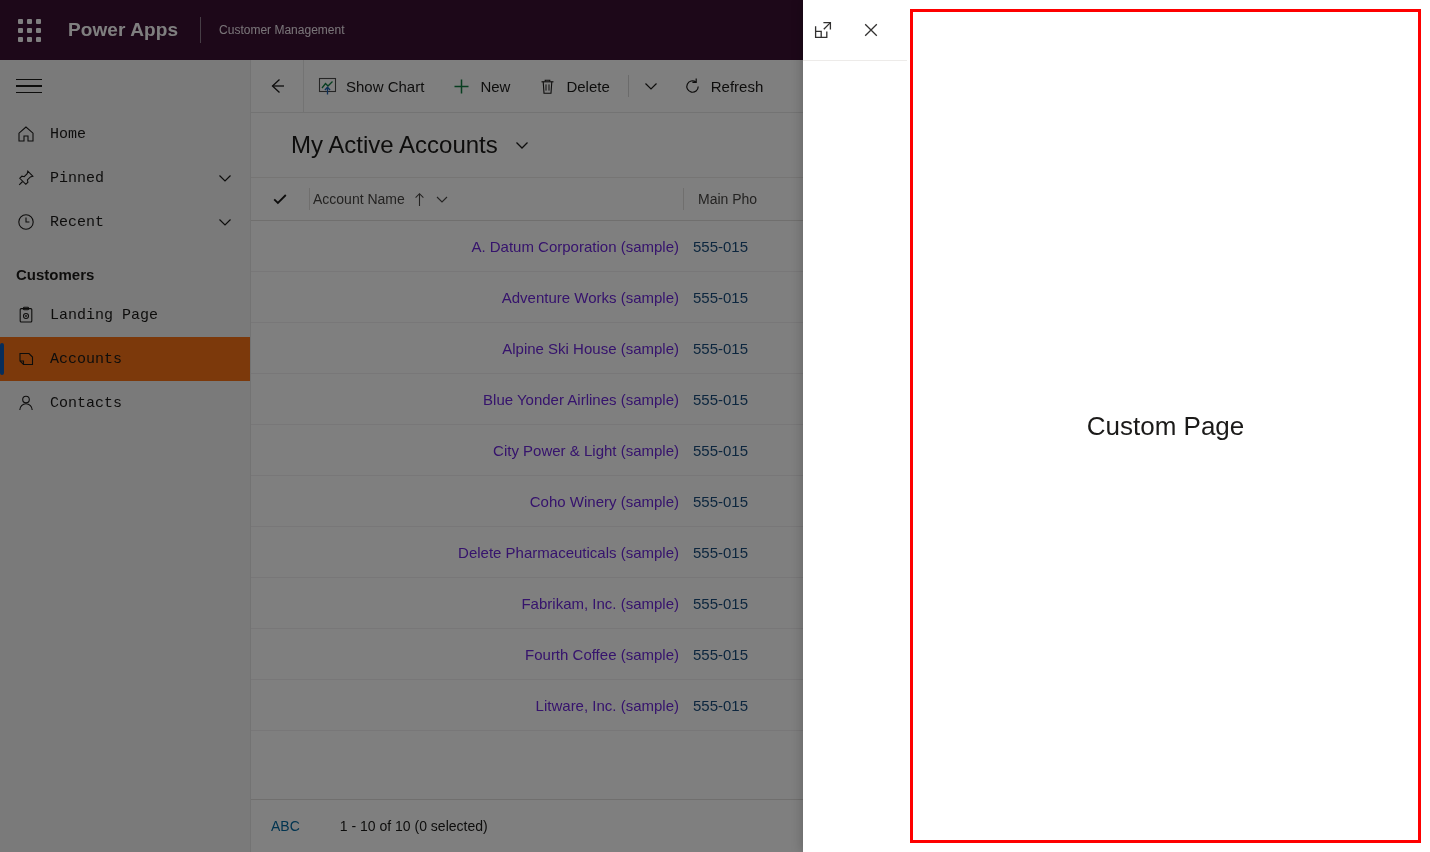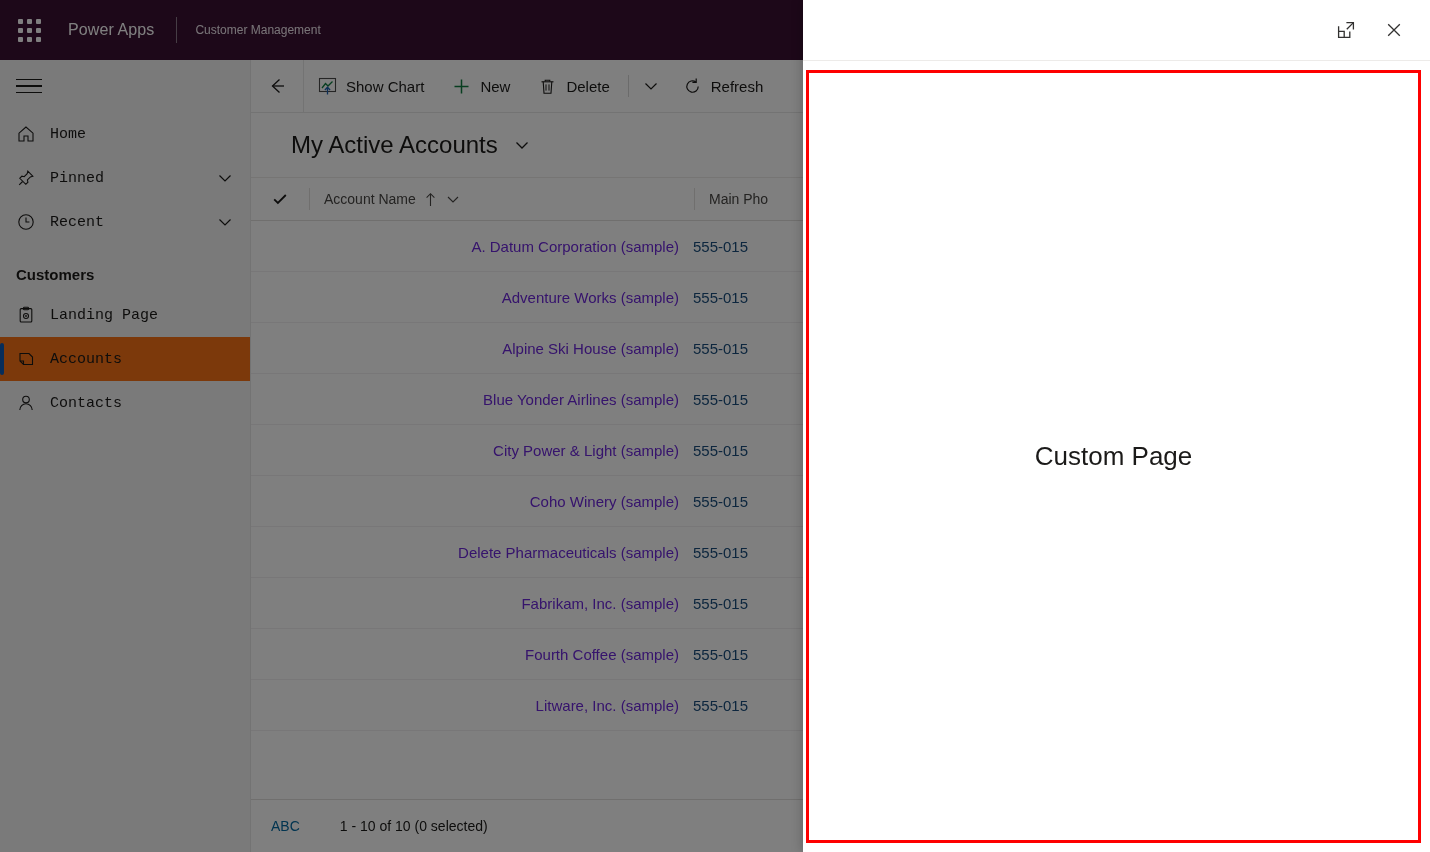--- a/index.html
+++ b/index.html
@@ -19,21 +19,21 @@
     color:#ffffff;
   }
   .waffle{
     width:58px;height:60px;display:flex;align-items:center;justify-content:center;
   }
   .waffle-grid{
     display:grid;grid-template-columns:repeat(3,5px);grid-template-rows:repeat(3,5px);
     gap:4px;
   }
   .waffle-grid i{display:block;width:5px;height:5px;border-radius:1px;background:#ffffff;}
-  .app-title{font-size:16px;font-weight:normal;letter-spacing:.1px;padding-left:10px;}
+  .app-title{font-size:19px;font-weight:bold;letter-spacing:.1px;padding-left:10px;}
   .header-sep{width:1px;height:26px;background:#8d7a8b;margin:0 18px 0 22px;}
   .app-subtitle{font-size:12px;font-weight:400;color:#f1e8ef;}
 
   .app-body{position:absolute;top:60px;left:0;right:0;bottom:0;display:flex;}
 
   
   .sidebar{
     width:250px;flex:0 0 250px;background:#f5f5f5;border-right:1px solid #e6e6e6;
     display:flex;flex-direction:column;
   }
@@ -82,21 +82,21 @@
   }
   .view-title{font-size:24px;color:#1b1a19;font-weight:400;}
   .view-caret{margin-left:14px;display:flex;align-items:center;cursor:pointer;}
 
   .grid-head{
     height:42px;display:flex;align-items:center;border-bottom:1px solid #e1dfdd;
     border-top:1px solid #edebe9;font-size:14px;color:#484644;
   }
   .col-check{width:58px;flex:0 0 58px;display:flex;align-items:center;justify-content:center;cursor:pointer;}
   .col-name{
-    flex:0 0 370px;display:flex;align-items:center;gap:8px;padding-left:14px;
+    flex:0 0 370px;display:flex;align-items:center;gap:8px;padding-left:3px;
     border-left:1px solid #e1dfdd;height:22px;cursor:pointer;
   }
   .col-phone{
     flex:1;display:flex;align-items:center;gap:8px;padding-left:14px;
     border-left:1px solid #e1dfdd;height:22px;cursor:pointer;
   }
 
   .grid-body{flex:1;overflow:hidden;}
   .grid-row{
     height:50px;display:flex;align-items:center;border-bottom:1px solid #f0eff0;
@@ -115,21 +115,21 @@
 
   
   .overlay{
     position:absolute;top:0;left:0;width:805px;height:852px;
     background:rgba(0,0,0,.5);
   }
 
   
   .dialog{
     position:absolute;top:0;left:803px;width:627px;height:852px;
-    background:#ffffff;display:flex;flex-direction:column;
+    background:#ffffff;display:flex;flex-direction:row;
     box-shadow:-2px 0 10px rgba(0,0,0,.18);
   }
   .dialog-head{
     height:60px;flex:0 0 60px;display:flex;align-items:center;justify-content:flex-end;
     border-bottom:1px solid #edebe9;padding-right:16px;gap:8px;
   }
   .dialog-icon-btn{
     width:40px;height:40px;display:flex;align-items:center;justify-content:center;
     cursor:pointer;color:#323130;border-radius:2px;
   }

